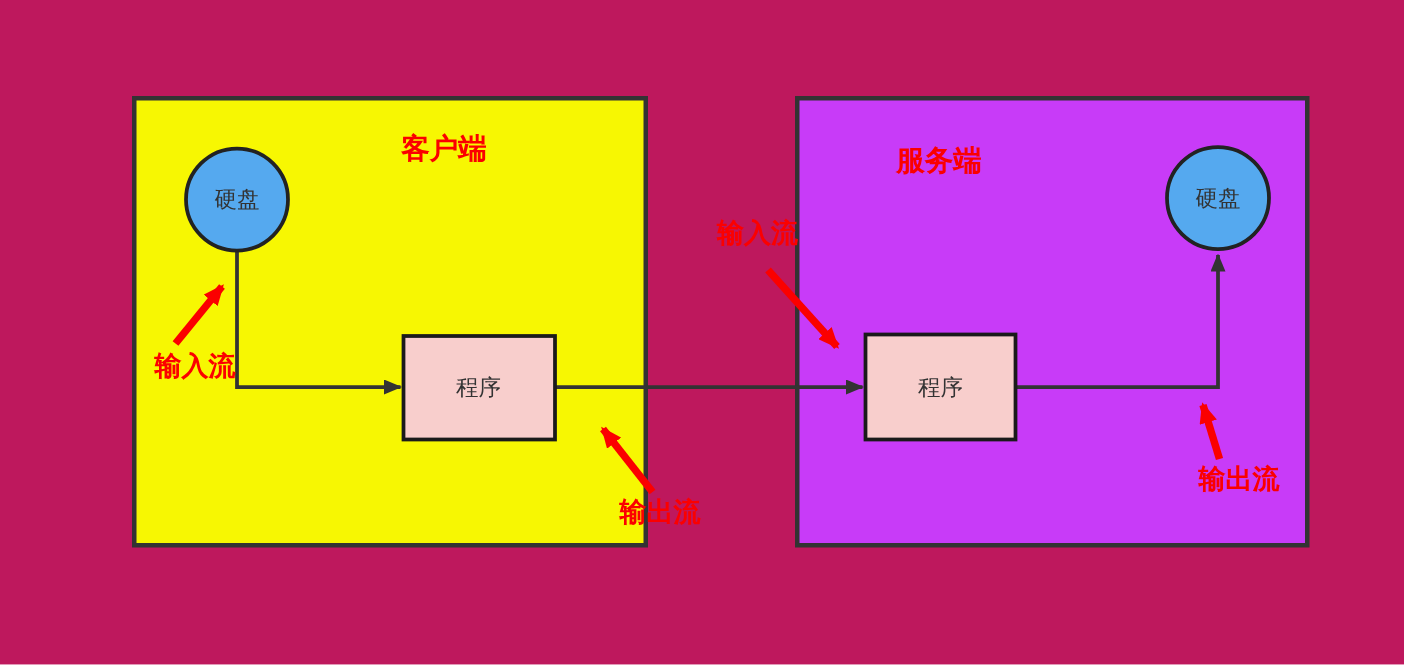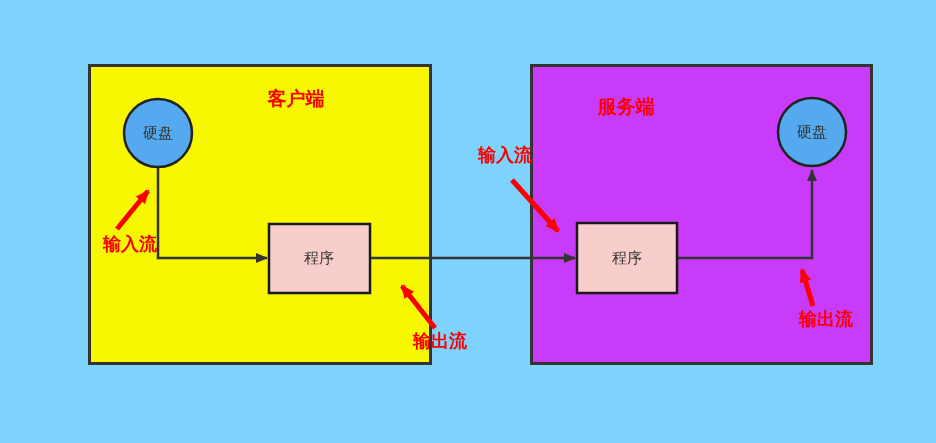--- a/index.html
+++ b/index.html
@@ -5,21 +5,21 @@
   html, body {
     margin: 0;
     padding: 0;
     background: #ffffff;
     font-family: "DejaVu Sans", "Liberation Sans", sans-serif;
   }
   .canvas {
     position: relative;
     width: 936px;
     height: 443px;
-    background: #7dd3fc;
+    background: #be185d;
     overflow: hidden;
   }
   svg { display: block; }
   text {
     font-family: "DejaVu Sans", "Liberation Sans", sans-serif;
   }
   .shape-label {
     font-size: 15px;
     fill: #333333;
   }

